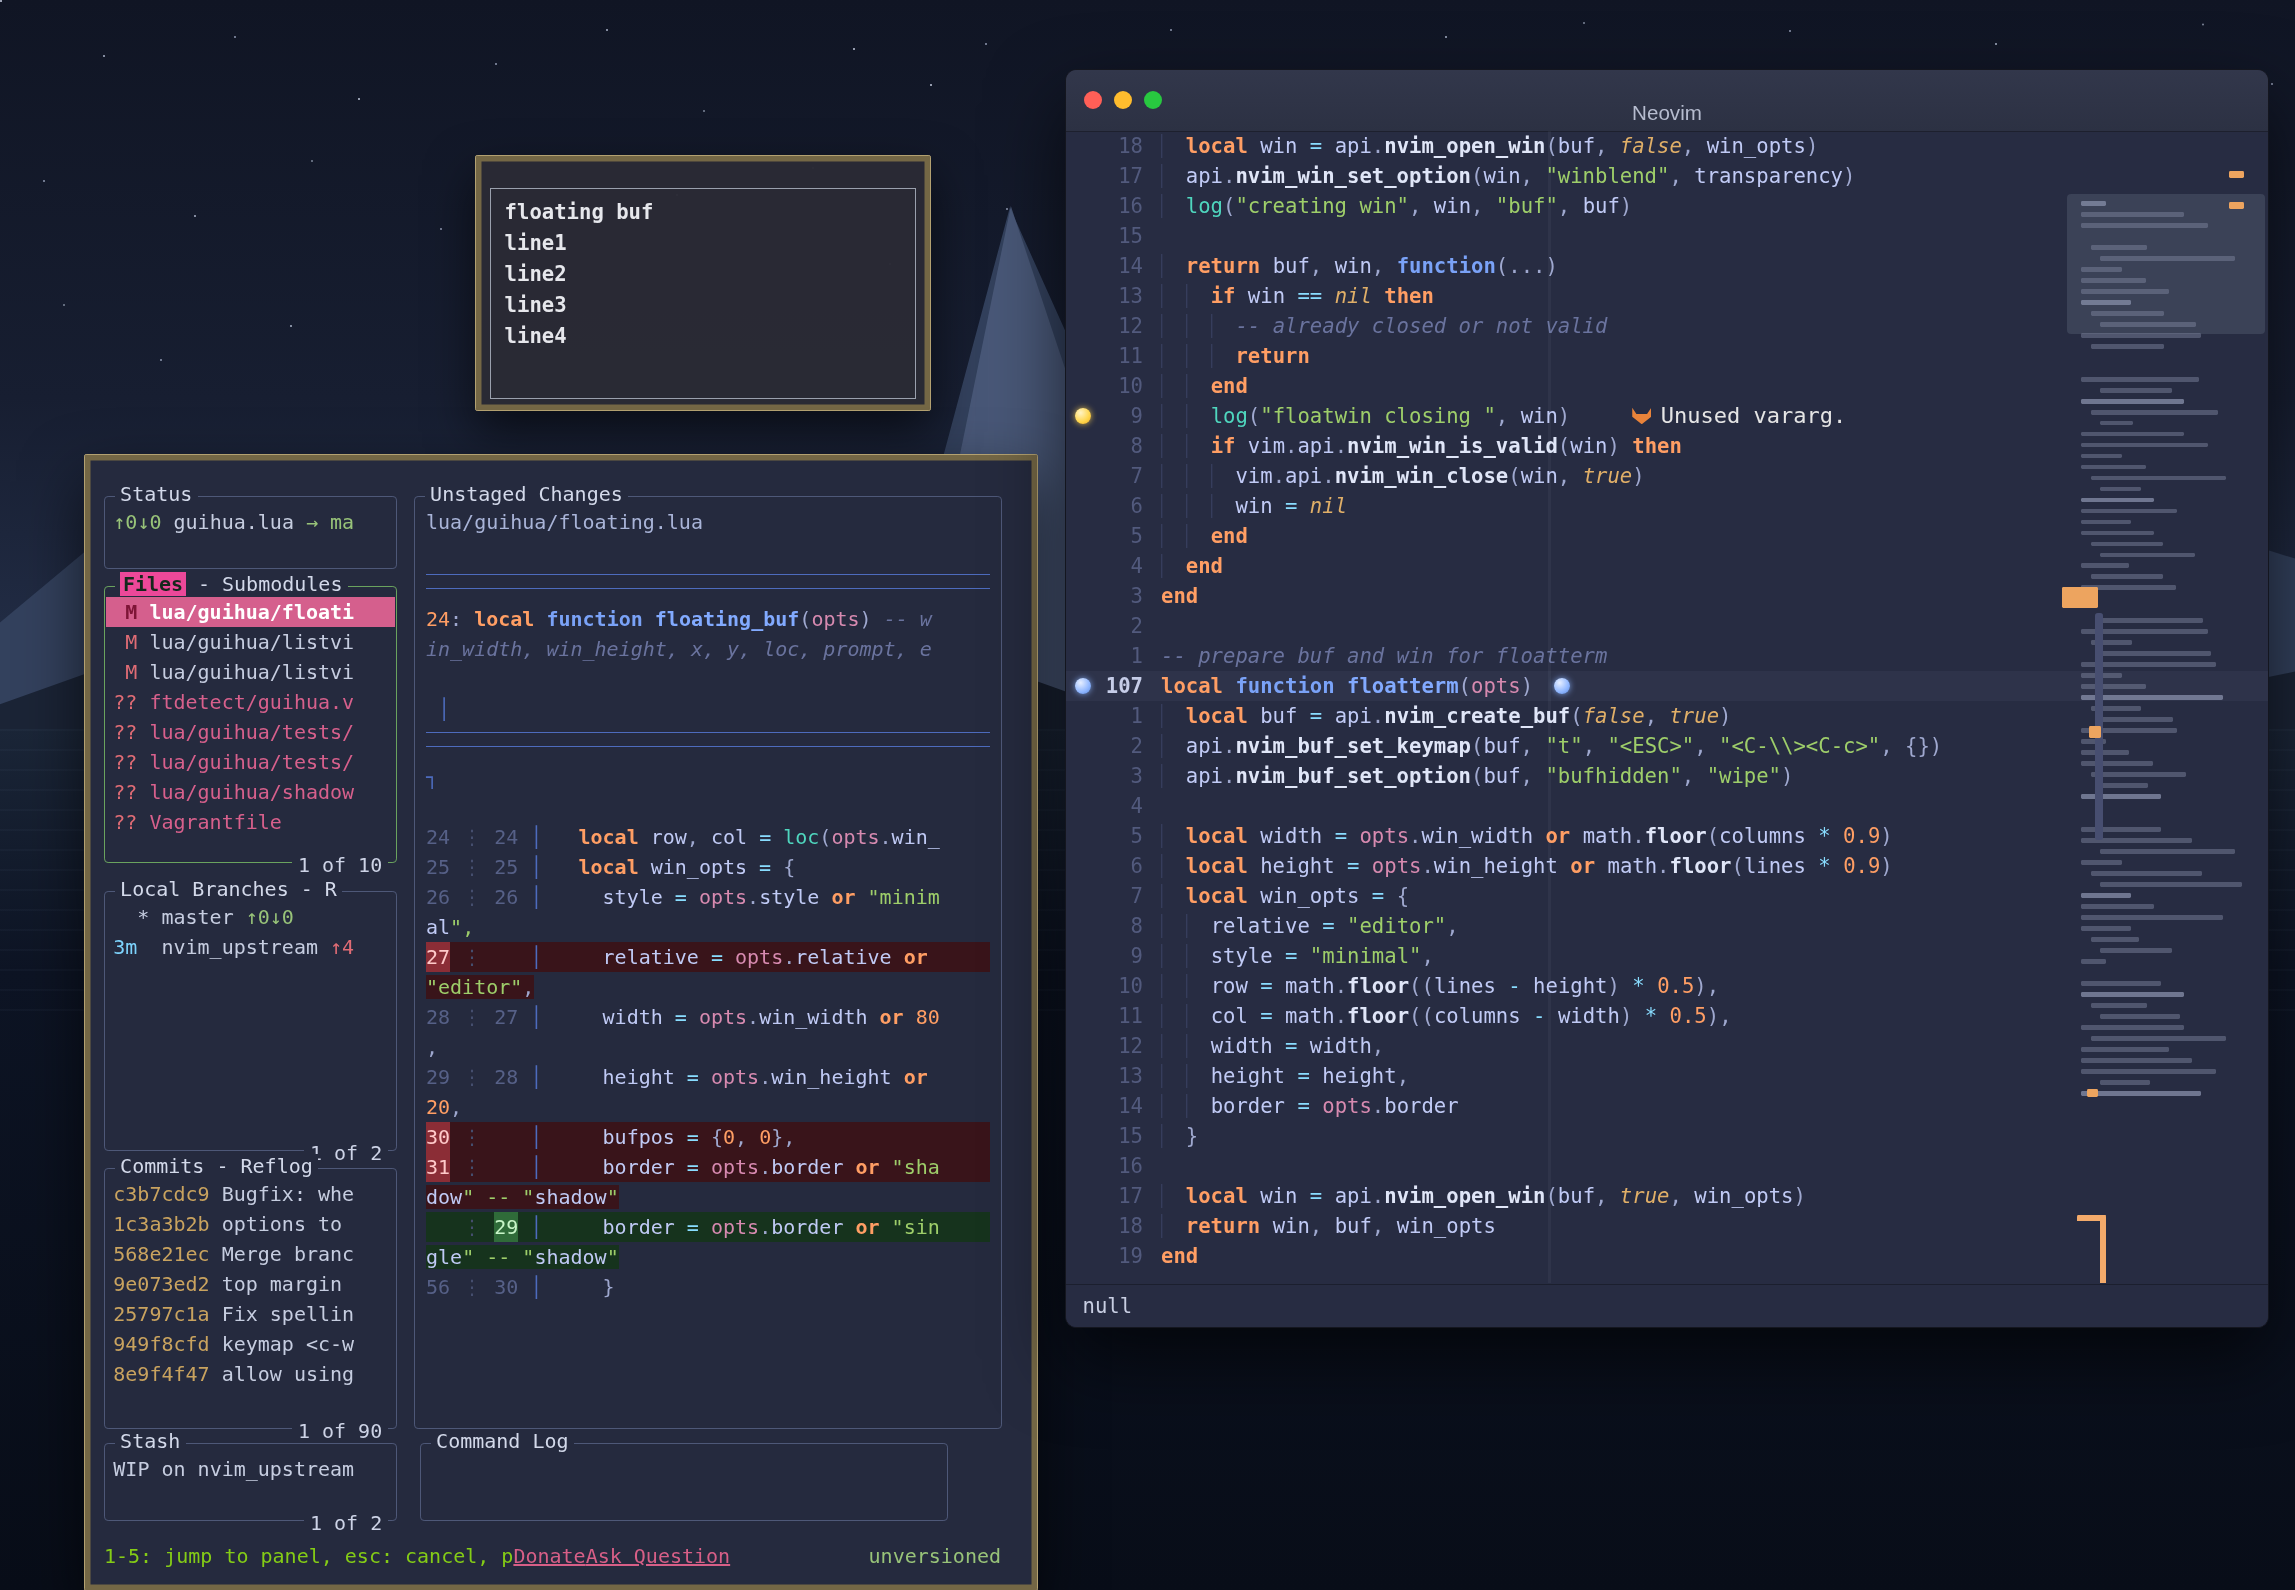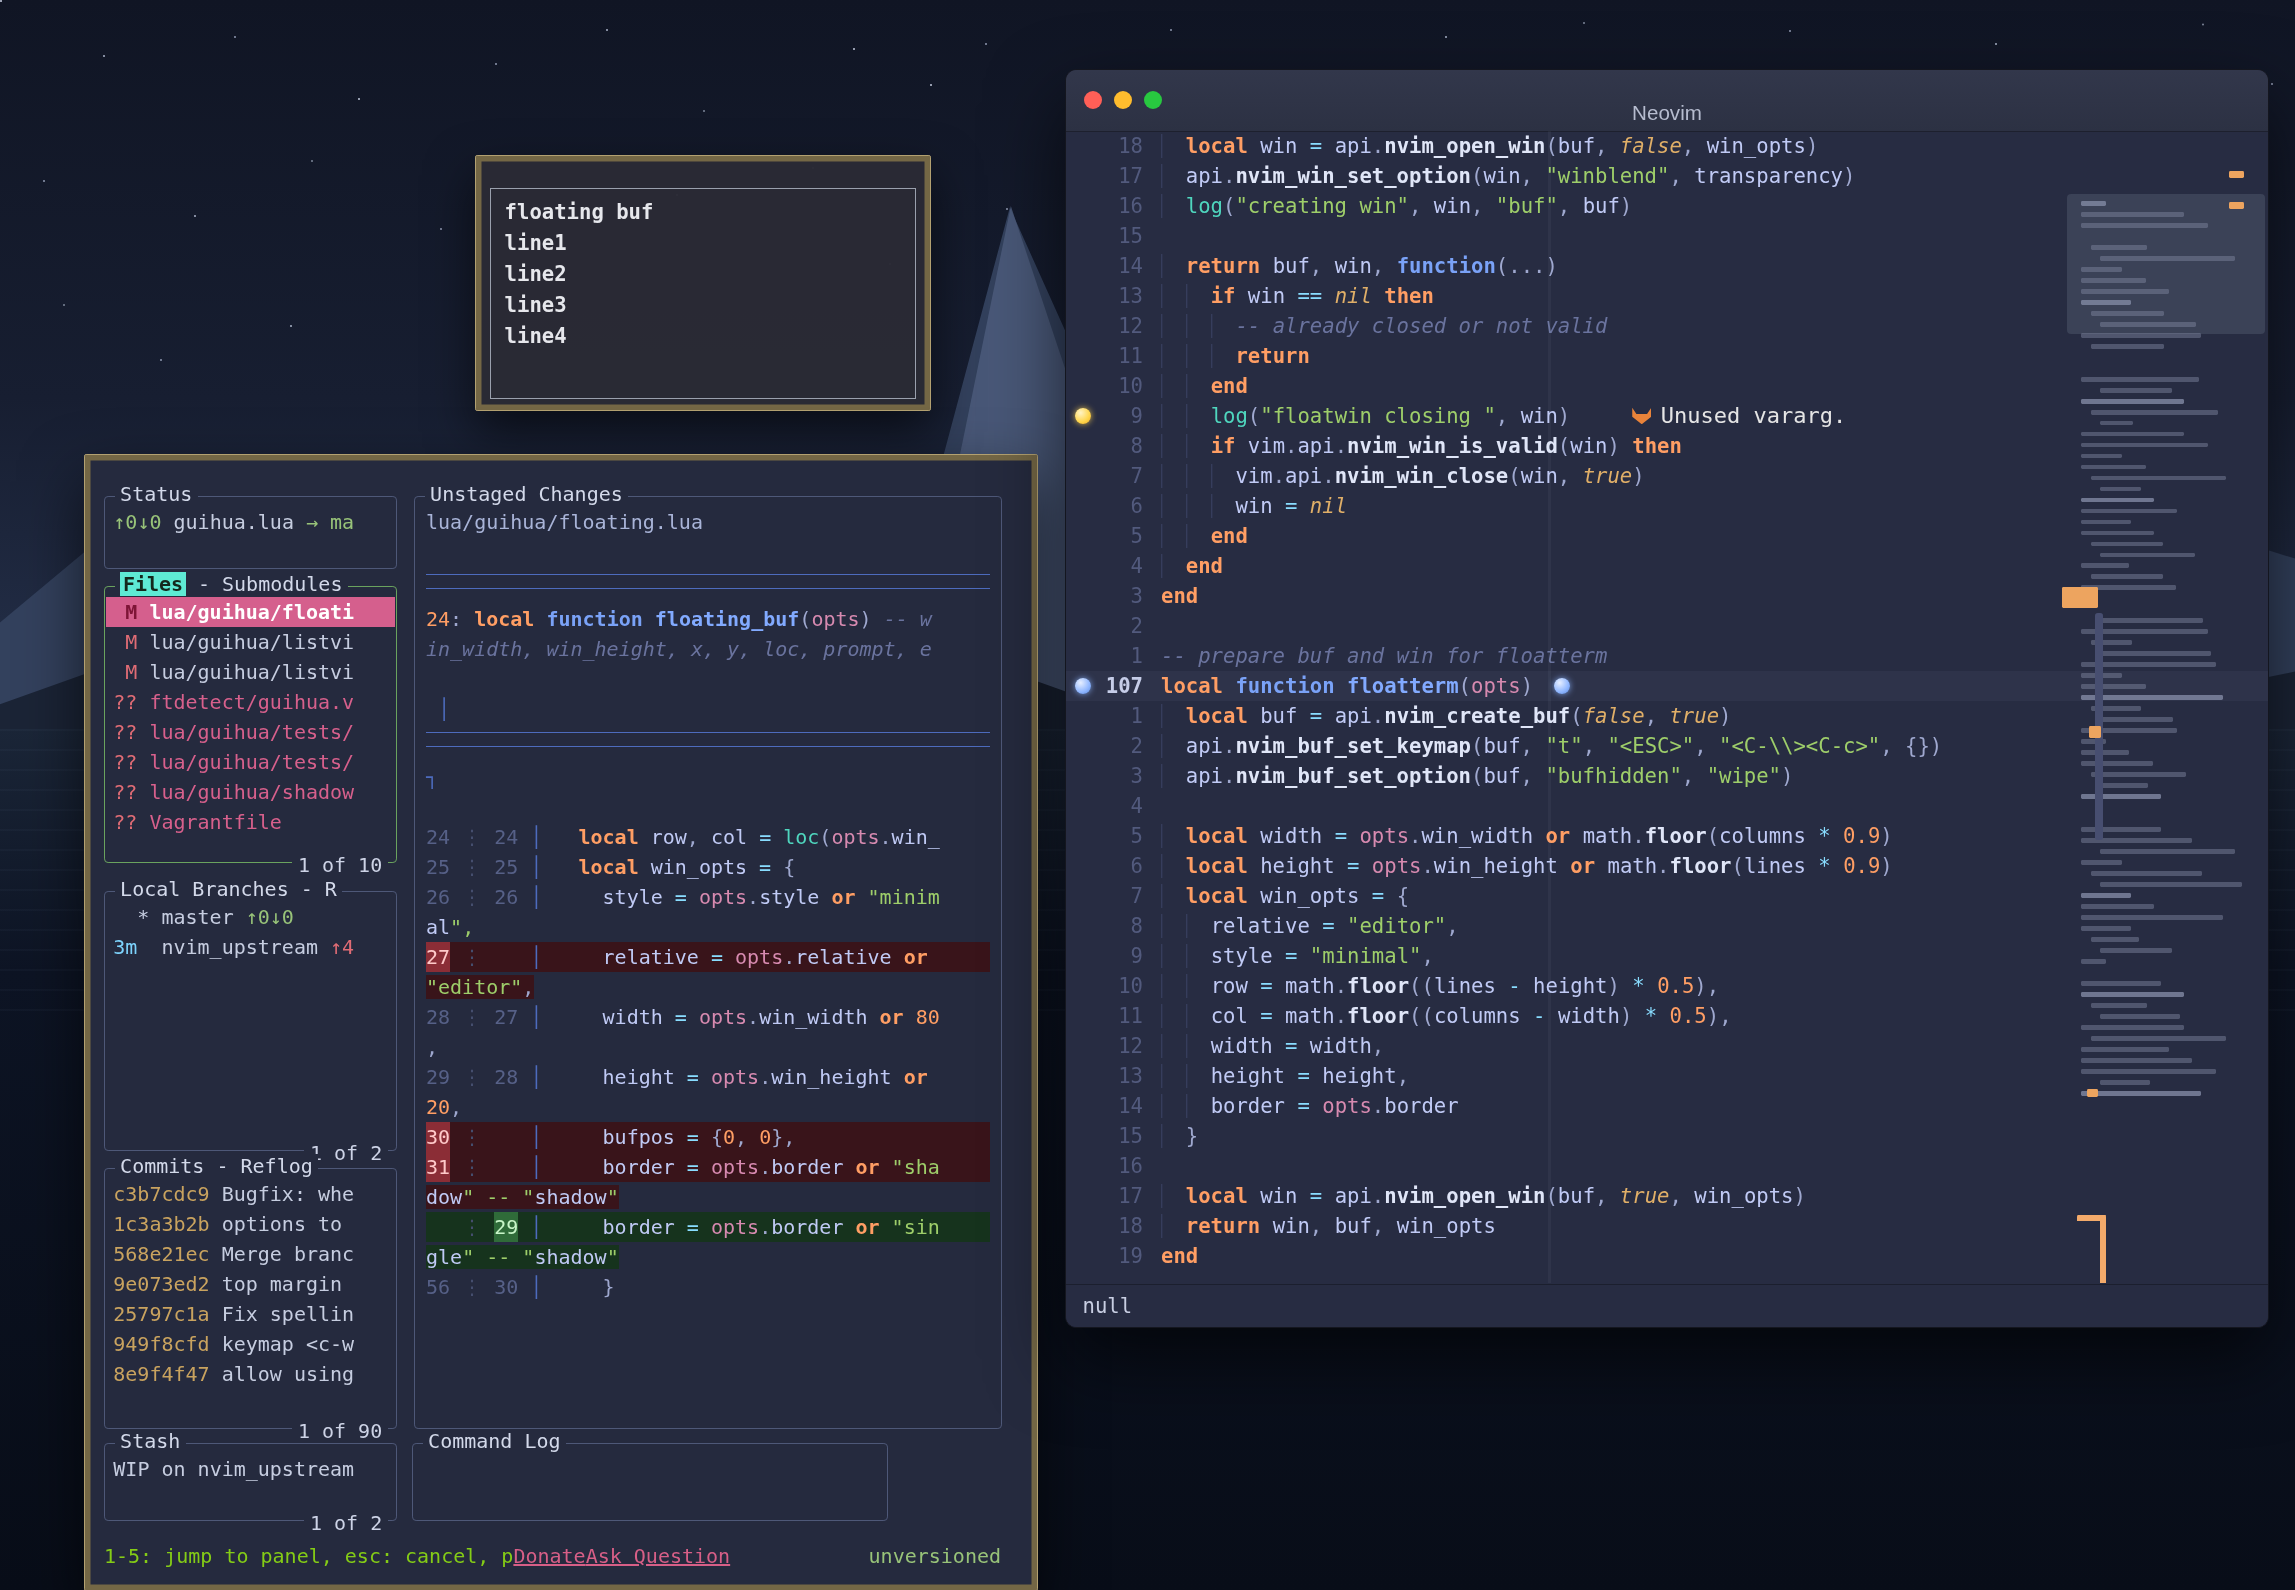--- a/index.html
+++ b/index.html
@@ -90,21 +90,21 @@
   .tk-id{color:#c0caf5;}
   .tk-param{color:#d78ab0;}
   .ig{box-shadow:inset 1.4px 0 0 #363d5c;}
   
   .gitwin{position:absolute;left:84px;top:454px;width:954px;height:1137px;box-sizing:border-box;
     background:#252a3e;border:1.4px solid #b3a171;border-radius:2.1px;font-size:20px;color:#c6cde0;
     box-shadow:inset 0 0 0 4.1px rgba(37,42,62,0),inset 0 0 0 5.5px #746745,0 27.5px 62px rgba(0,0,0,.6);}
   .panel{position:absolute;border:1.4px solid #4e5878;border-radius:4.1px;box-sizing:border-box;}
   .panel.active{border-color:#6aa35e;}
   .ptitle{position:absolute;top:-15px;left:9.6px;background:#252a3e;padding:0 5.5px;white-space:pre;color:#d3d9ea;}
-  .ptitle .tabchip{background:#5eead4;color:#14281c;padding:0 2.8px;font-weight:bold;}
+  .ptitle .tabchip{background:#ec4899;color:#14281c;padding:0 2.8px;font-weight:bold;}
   .pcount{position:absolute;bottom:-15px;right:8.3px;background:#252a3e;padding:0 5.5px;color:#cdd3e6;}
   .pcontent{padding:9.6px 8.3px;line-height:30px;white-space:pre;}
   .grow{height:30px;line-height:30px;white-space:pre;padding:0 6.9px;}
   .grow.selected{background:#d55f8d;color:#ffffff;font-weight:bold;}
   .fstat-m{color:#e06c75;}
   .grow.selected .fstat-m{color:#7e1537;}
   .fname-untracked{color:#d7608c;}
   .fstat-u{color:#e06c75;}
   .bprefix-recent{color:#7dd3fc;}
   .arrows-green{color:#98c379;}
@@ -212,21 +212,21 @@
           <div class="drow dwrap"><span class="dcode"><span class="tk-num">20</span><span class="tk-pn">,</span></span></div>
           <div class="drow dd del"><span class="gno">30</span><span class="gsep"> ⋮ </span><span class="gnn"></span><span class="gbar"> │ </span><span class="dcode"><span class="ig">  </span><span class="ig">  </span><span class="tk-id">bufpos</span> <span class="tk-op">=</span> <span class="tk-pn">{</span><span class="tk-num">0</span><span class="tk-pn">,</span> <span class="tk-num">0</span><span class="tk-pn">}</span><span class="tk-pn">,</span></span></div>
           <div class="drow dd del"><span class="gno">31</span><span class="gsep"> ⋮ </span><span class="gnn"></span><span class="gbar"> │ </span><span class="dcode"><span class="ig">  </span><span class="ig">  </span><span class="tk-id">border</span> <span class="tk-op">=</span> <span class="tk-param">opts</span><span class="tk-pn">.</span><span class="tk-id">border</span> <span class="tk-kw">or</span> <span class="tk-str">"sha</span></span></div>
           <div class="drow dwrap"><span class="dcode chip-del"><span class="tk-id">dow</span><span class="tk-str">" -- "</span><span class="tk-id">shadow</span><span class="tk-str">"</span></span></div>
           <div class="drow dd add"><span class="gno"></span><span class="gsep"> ⋮ </span><span class="gnn">29</span><span class="gbar"> │ </span><span class="dcode"><span class="ig">  </span><span class="ig">  </span><span class="tk-id">border</span> <span class="tk-op">=</span> <span class="tk-param">opts</span><span class="tk-pn">.</span><span class="tk-id">border</span> <span class="tk-kw">or</span> <span class="tk-str">"sin</span></span></div>
           <div class="drow dwrap"><span class="dcode chip-add"><span class="tk-id">gle</span><span class="tk-str">" -- "</span><span class="tk-id">shadow</span><span class="tk-str">"</span></span></div>
           <div class="drow dd ctx"><span class="gno">56</span><span class="gsep"> ⋮ </span><span class="gnn">30</span><span class="gbar"> │ </span><span class="dcode"><span class="ig">  </span><span class="ig">  </span><span class="tk-pn">}</span></span></div>
         </div>
     </section>
 
-    <section class="panel" style="left:327px;top:988px;width:476px;height:78px;text-decoration:underline;">
+    <section class="panel" style="left:335px;top:988px;width:528px;height:78px;text-decoration:underline;">
       <span class="ptitle"><span>Command Log</span></span>
     </section>
 
     <div class="statusbar"><span class="sb-keys">1-5: jump to panel, esc: cancel, p</span><span class="sb-link">Donate</span> <span class="sb-link">Ask Question</span> <span class="sb-ver">unversioned</span></div>
   </div>
 
   <div class="nvimwin win-shadow">
     <div class="titlebar">
       <span class="tl red"></span>
       <span class="tl yellow"></span>

